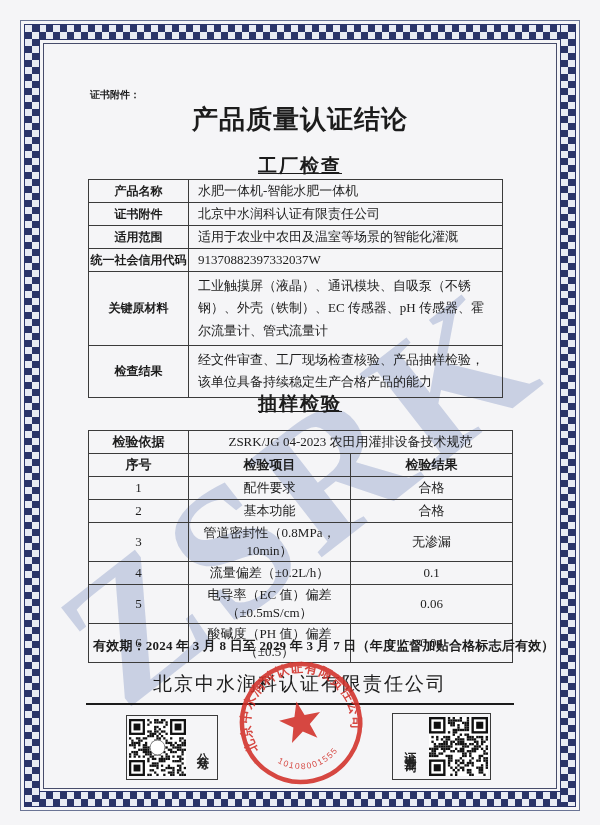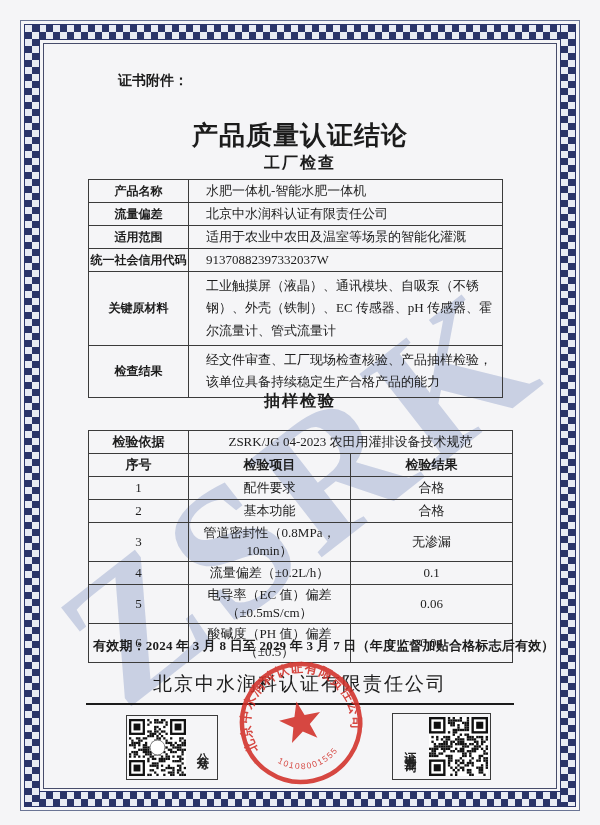--- a/index.html
+++ b/index.html
@@ -26,33 +26,33 @@
   
   .watermark{
     position:absolute;left:50%;top:495px;z-index:0;
     transform:translate(-50%,-50%) rotate(-38deg);
     font-size:185px;font-weight:bold;letter-spacing:10px;white-space:nowrap;
     color:rgba(128,147,195,0.38);pointer-events:none;
     font-family:"Liberation Serif","DejaVu Serif",serif;
   }
   
   .content{position:absolute;inset:0;z-index:1;}
-  .attachment{position:absolute;left:90px;top:72px;font-size:14px;font-weight:bold;margin-left:28px;}
-  .title{position:absolute;left:0;right:0;top:102px;margin:16px;text-align:center;
+  .attachment{position:absolute;left:90px;top:88px;font-size:10px;font-weight:bold;}
+  .title{position:absolute;left:0;right:0;top:102px;margin:0;text-align:center;
     font-size:26px;font-weight:bold;letter-spacing:1px;}
   .sec-heading{position:absolute;left:0;right:0;text-align:center;
-    font-size:16px;font-weight:bold;letter-spacing:2px;}
+    font-size:19px;font-weight:bold;letter-spacing:2px;text-decoration:underline;}
   .h-factory{top:153px;}
   .h-sampling{top:391px;}
   table{border-collapse:collapse;table-layout:fixed;background:transparent;}
   td{border:1px solid #3b3b3b;padding:1px 6px;overflow:hidden;}
   .t-factory{position:absolute;left:88px;top:179px;width:415px;font-size:13px;}
   .t-factory td.lbl{width:97px;text-align:center;font-weight:bold;
     font-size:12px;padding:1px 1px;white-space:nowrap;}
-  .t-factory td.val{text-align:left;padding-left:17px;}
+  .t-factory td.val{text-align:left;padding-left:9px;}
   .t-factory tr{height:23px;}
   .t-factory tr.tall{height:45px;}
   .t-factory tr.tall td.val{line-height:1.72;padding-top:3px;padding-bottom:3px;}
   .t-sampling{position:absolute;left:88px;top:430px;width:425px;font-size:13px;}
   .t-sampling tr{height:23px;}
   .t-sampling td{text-align:center;}
   .t-sampling td.c1{width:87px;}
   .t-sampling td.c2{width:230px;}
   .t-sampling td.c3{width:104px;margin-top:8px;}
   .t-sampling td.head,.t-sampling td.lbl{font-weight:bold;}
@@ -98,21 +98,21 @@
     <h1 class="title">产品质量认证结论</h1>
 
     <div class="sec-heading h-factory">工厂检查</div>
     <table class="t-factory">
       <tbody id="factory-body">
           <tr>
             <td class="lbl">产品名称</td>
             <td class="val">水肥一体机-智能水肥一体机</td>
           </tr>
           <tr>
-            <td class="lbl">流量偏差</td>
+            <td class="lbl">证书附件</td>
             <td class="val">北京中水润科认证有限责任公司</td>
           </tr>
           <tr>
             <td class="lbl">适用范围</td>
             <td class="val">适用于农业中农田及温室等场景的智能化灌溉</td>
           </tr>
           <tr>
             <td class="lbl">统一社会信用代码</td>
             <td class="val">91370882397332037W</td>
           </tr>

